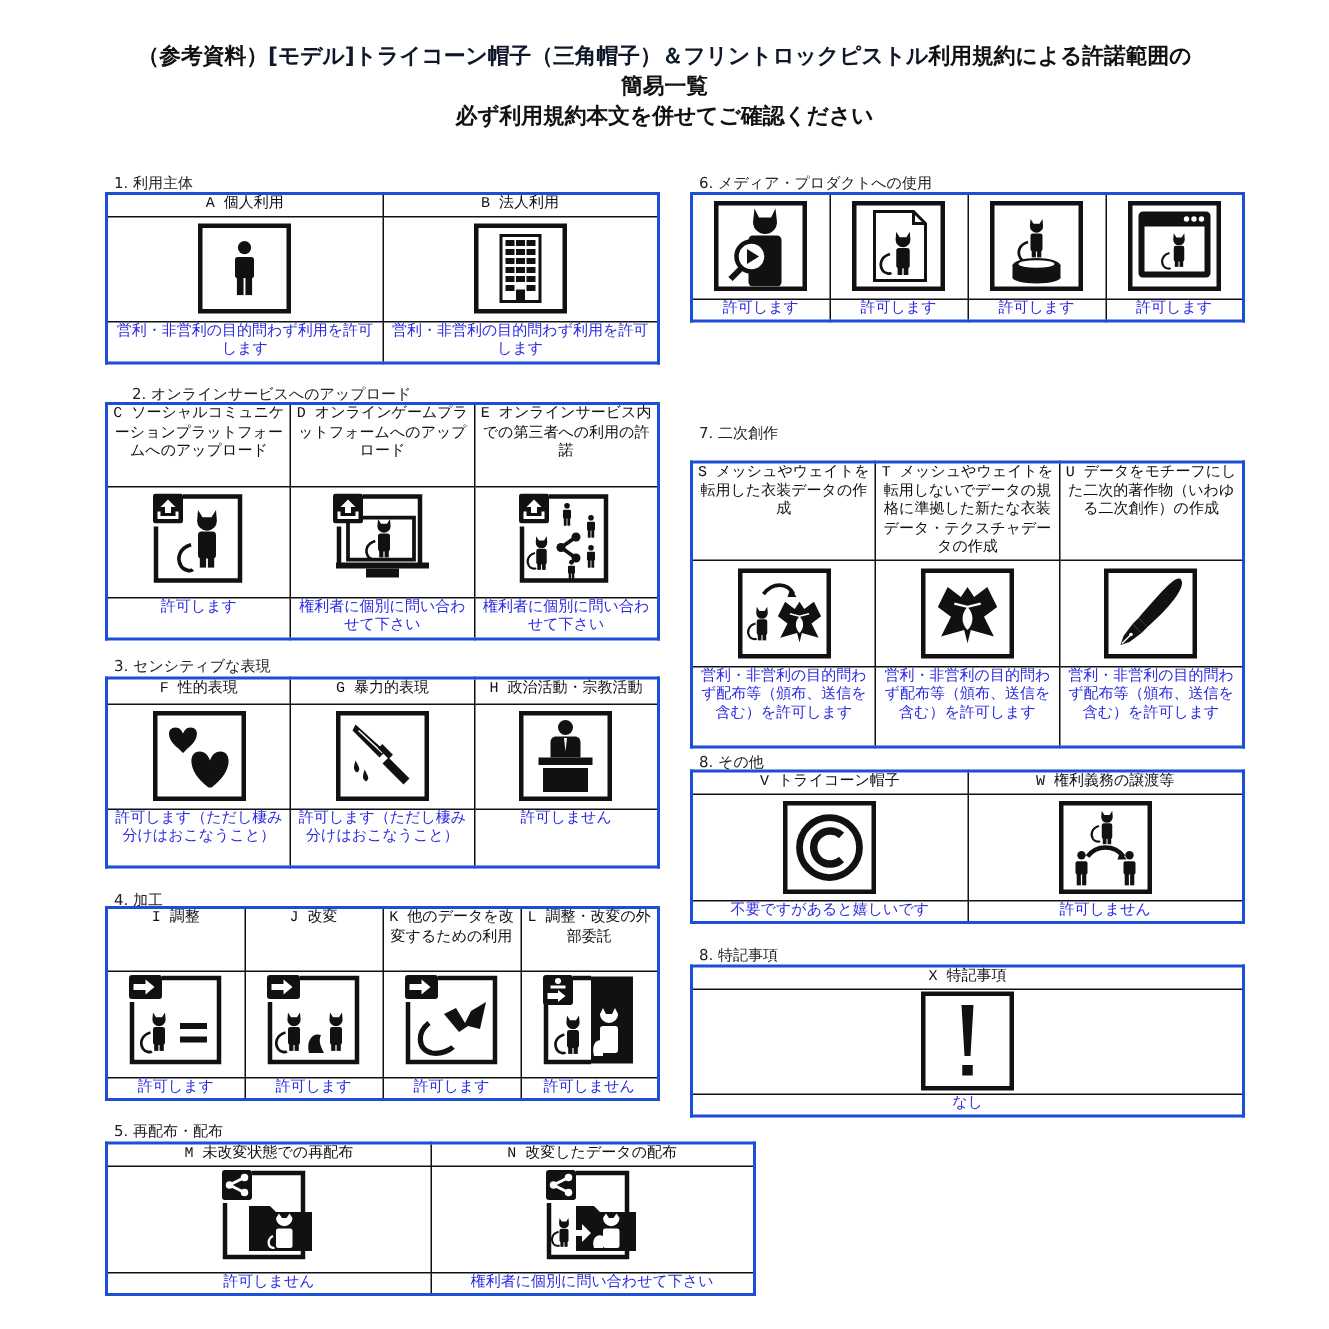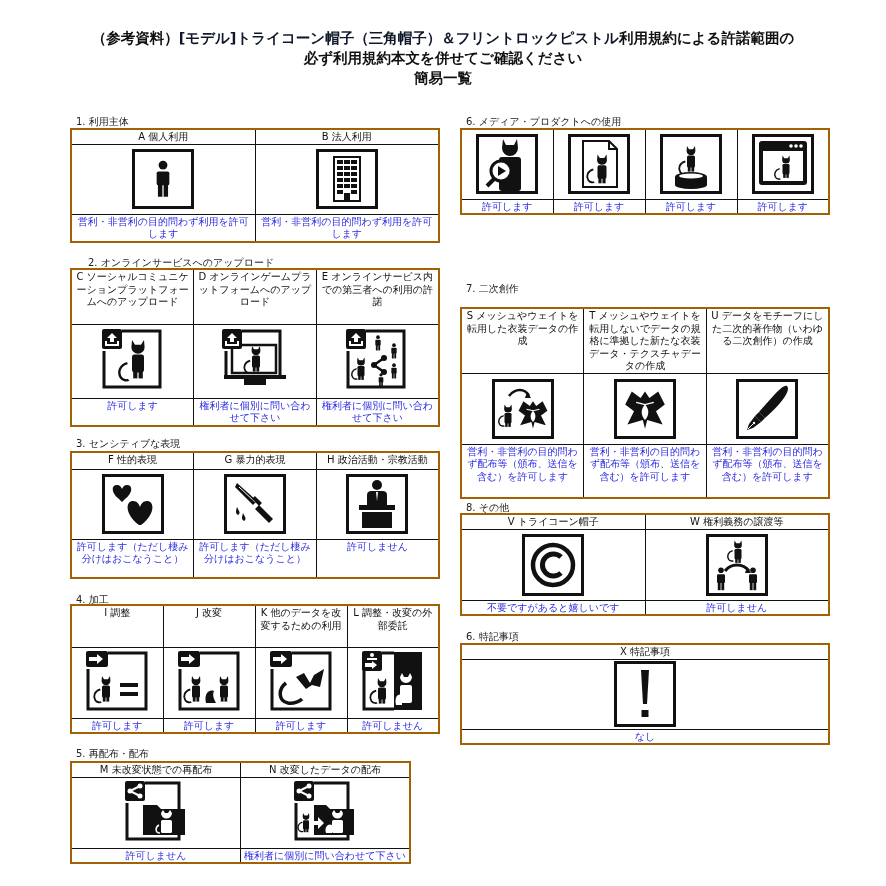--- a/index.html
+++ b/index.html
@@ -4,36 +4,36 @@
 <style>
   * { box-sizing: border-box; margin: 0; padding: 0; }
   html, body { width: 886px; height: 886px; background: #ffffff; overflow: hidden; }
   body { position: relative; font-family: "DejaVu Sans", "Liberation Sans", sans-serif; color: #111; }
 
   .title-block { position: absolute; left: 0; top: 28px; width: 886px; text-align: center; font-weight: bold; font-size: 14.5px; line-height: 20px; color: #111; }
   .title-block .blue { color: #0f172a; }
 
   .section-label { position: absolute; font-size: 10px; color: #222; white-space: nowrap; }
 
-  table.lic { position: absolute; border-collapse: collapse; table-layout: fixed; border: 2px solid #a16207; }
+  table.lic { position: absolute; border-collapse: collapse; table-layout: fixed; border: 2px solid #1d4ed8; font-family: Liberation Mono, monospace; }
   table.lic td { border: 1.5px solid #111; text-align: center; vertical-align: top; padding: 0 3px; }
   td.hdr { font-size: 10px; line-height: 12.5px; color: #111; padding-top: 1px !important; }
   td.icon-cell { vertical-align: middle !important; }
   td.status { font-size: 10px; line-height: 12.5px; color: #2a2ae0; padding-top: 1px !important; }
 
   .pict { display: inline-block; border: 3px solid #111; background: #fff; position: relative; vertical-align: middle; }
   .pict svg { display: block; }
 </style>
 </head>
 <body>
 
 <div class="title-block">
   <div><span>（参考資料）</span><span class="blue">[モデル]トライコーン帽子（三角帽子）＆フリントロックピストル</span><span>利用規約による許諾範囲の</span></div>
+  <div>簡易一覧</div>
   <div>必ず利用規約本文を併せてご確認ください</div>
-  <div>簡易一覧</div>
 </div>
 
 <svg width="0" height="0" style="position:absolute">
   <defs>
 
     <symbol id="cat" viewBox="0 0 20 34">
       <path d="M5 2 L7.5 6 L12.5 6 L15 2 L15.5 8 A5 5 0 1 1 4.5 8 Z" fill="#111"></path>
       <rect x="5" y="14" width="10" height="15" rx="2" fill="#111"></rect>
       <rect x="6" y="28" width="3.5" height="6" fill="#111"></rect>
       <rect x="10.5" y="28" width="3.5" height="6" fill="#111"></rect>
@@ -317,21 +317,21 @@
   <tr style="height:15px">
     <td class="status">許可します</td>
     <td class="status">許可します</td>
     <td class="status">許可します</td>
     <td class="status">許可しません</td>
   </tr>
 </tbody>
   </table>
 
 <div class="section-label" style="left:76px; top:747px;">5. 再配布・配布</div>
-<table class="lic" style="left:70px; top:761px; width:341px;">
+<table class="lic" style="left:70px; top:761px; width:434px;">
   <colgroup>
       <col style="width:50%">
       <col style="width:50%">
     </colgroup>
   <tbody>
       <tr style="height:15px">
     <td class="hdr">M 未改変状態での再配布</td>
     <td class="hdr">N 改変したデータの配布</td>
   </tr>
   <tr style="height:71px">
@@ -521,21 +521,21 @@
       </span>
     </td>
   </tr>
   <tr style="height:15px">
     <td class="status">不要ですがあると嬉しいです</td>
     <td class="status">許可しません</td>
   </tr>
 </tbody>
   </table>
 
-<div class="section-label" style="left:466px; top:630px;">6. 特記事項</div>
+<div class="section-label" style="left:466px; top:630px;">8. 特記事項</div>
 <table class="lic" style="left:460px; top:643px; width:370px;">
   <colgroup>
       <col style="width:100%">
     </colgroup>
   <tbody>
       <tr style="height:15px">
     <td class="hdr">X 特記事項</td>
   </tr>
   <tr style="height:70px">
     <td class="icon-cell">

